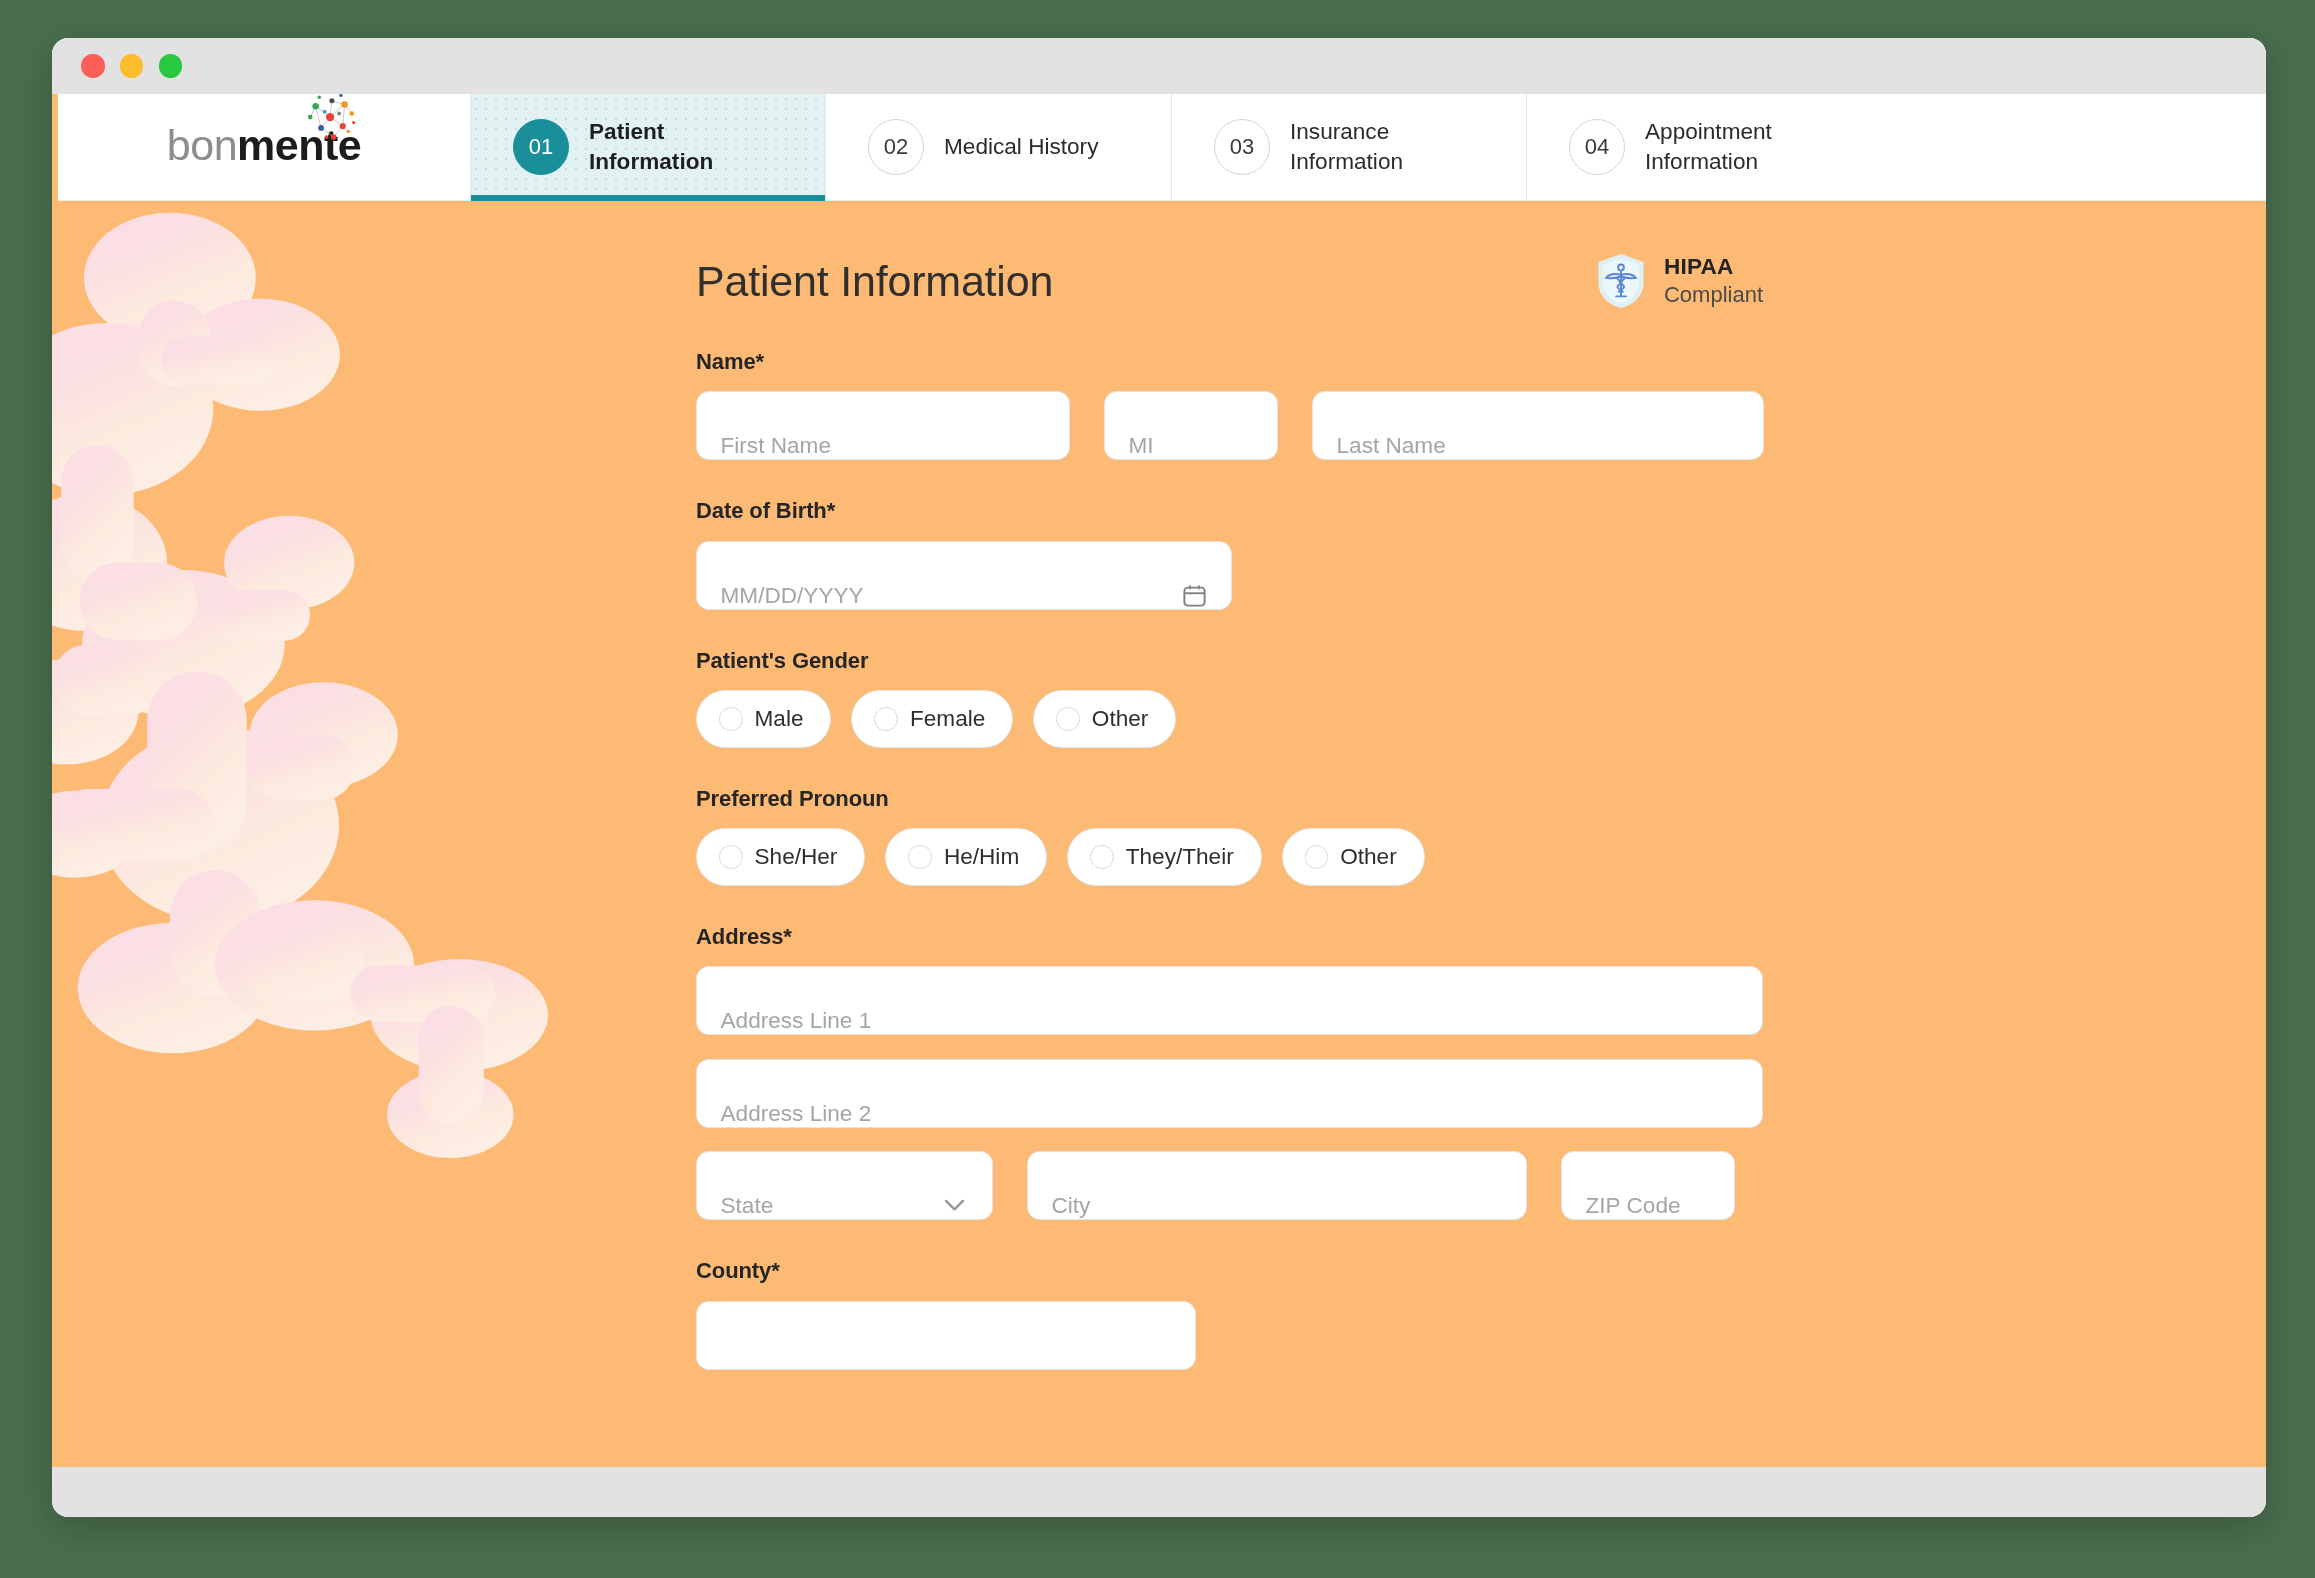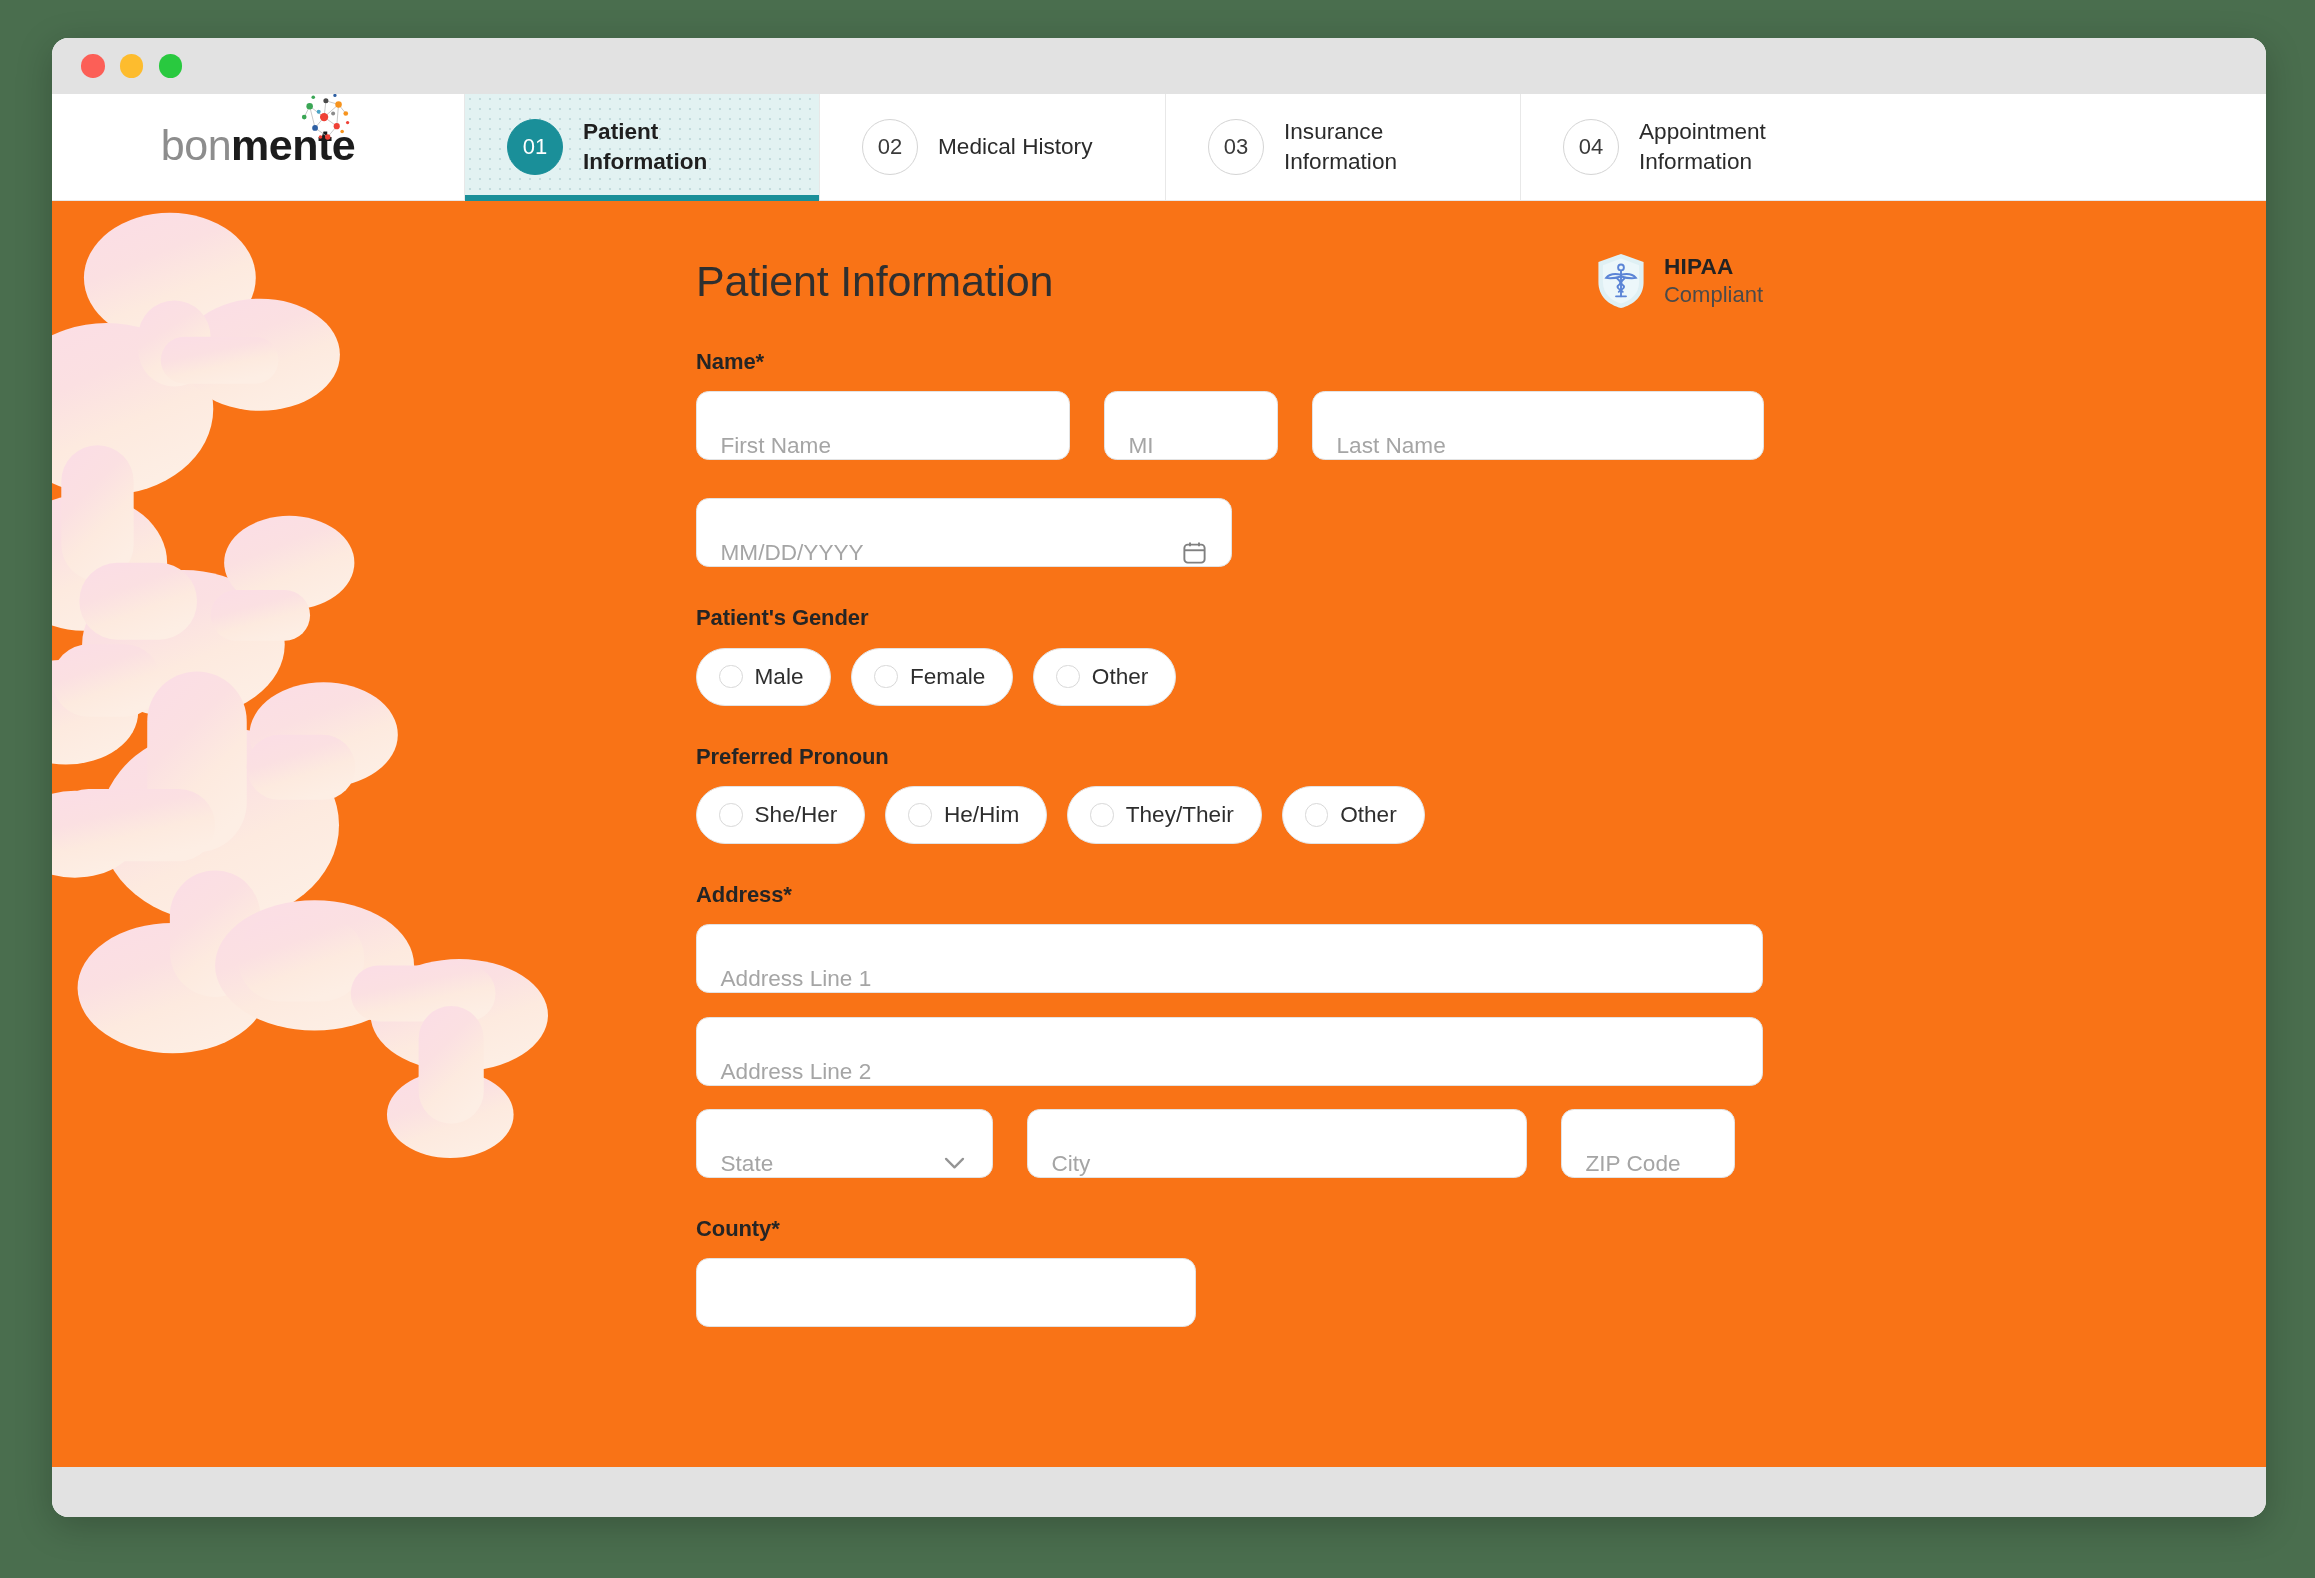--- a/index.html
+++ b/index.html
@@ -36,23 +36,24 @@
     padding-left: 29px;
     gap: 15.4px;
   }
   .dot { width: 23.5px; height: 23.5px; border-radius: 50%; }
   .dot.red    { background: #fc5f57; }
   .dot.yellow { background: #fdbc2e; }
   .dot.green  { background: #29c93f; }
 
   .viewport {
     flex: 1 1 auto;
-    background: #f97316;
+    background: #fdba74;
     position: relative;
     overflow: hidden;
+    padding-left: 6px;
   }
 
   .bottombar {
     height: 50px;
     flex: 0 0 50px;
     background: #e2e2e2;
   }
 
   
   .header {
@@ -392,20 +393,21 @@
             <div class="input w-mi">
               <span class="ph">MI</span>
             </div>
             <div class="input w-last">
               <span class="ph">Last Name</span>
             </div>
           </div>
         </div>
 
         <div class="field-group">
+          <div class="field-label">Date of Birth*</div>
           <div class="input w-dob">
             <span class="ph">MM/DD/YYYY</span>
             <svg class="cal-icon" viewBox="0 0 24 24" fill="none" stroke="#6b6b6b" stroke-width="1.7">
               <rect x="3" y="5" width="18" height="16" rx="3"></rect>
               <line x1="3" y1="10" x2="21" y2="10"></line>
               <line x1="8" y1="3" x2="8" y2="6.5"></line>
               <line x1="16" y1="3" x2="16" y2="6.5"></line>
             </svg>
           </div>
         </div>

